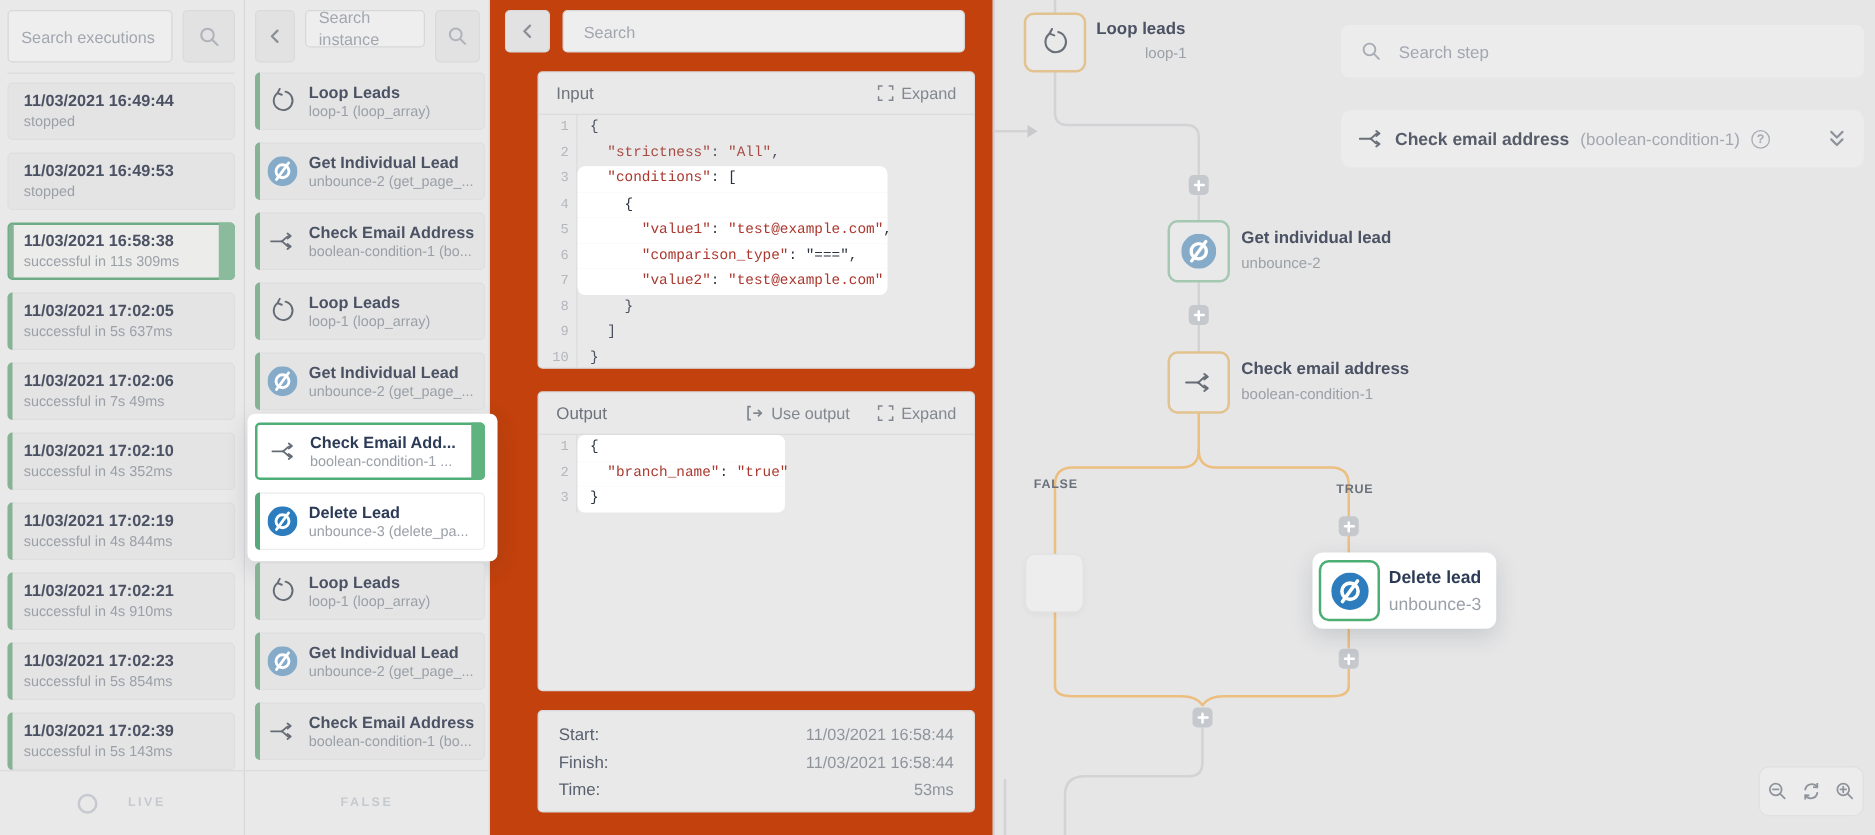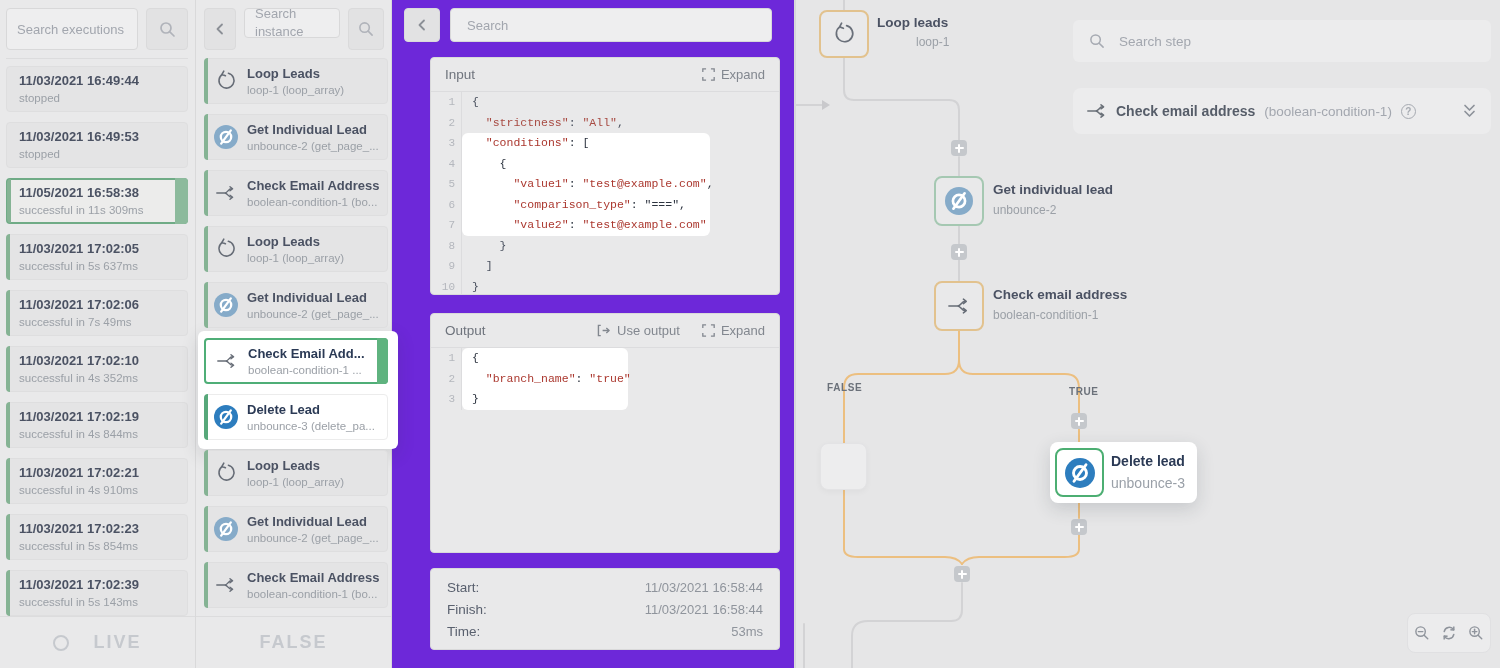--- a/index.html
+++ b/index.html
@@ -1,21 +1,21 @@
 <!DOCTYPE html>
 <html><head>
 <meta charset="utf-8">
 <style>
   html,body{margin:0;padding:0;background:#d7d7d8;}
   .app{position:relative;width:1500px;height:668px;background:#e7e7e8;overflow:hidden;
        font-family:"Liberation Sans",sans-serif;-webkit-font-smoothing:antialiased;}
   .col{position:absolute;top:0;height:668px;border-right:1px solid #d9d9da;box-sizing:border-box;}
   .col1{left:0;width:196px;background:#e9e9ea;}
   .col2{left:196px;width:196px;background:#e9e9ea;}
-  .col3{left:392px;width:403px;background:#6d28d9;}
+  .col3{left:392px;width:403px;background:#c2410c;}
   .canvas{position:absolute;left:795px;top:0;width:705px;height:668px;background:#e6e6e7;border-left:1px solid #d6d6d8;box-sizing:border-box;}
 
   
   .sinput{position:absolute;background:#eeeeef;border:1px solid #d8d8d9;border-radius:4px;box-sizing:border-box;
           font-family:"Liberation Sans",sans-serif;font-size:13px;color:#6d727c;padding:0 10px;outline:none;}
   .sinput::placeholder{color:#a2a6ae;}
   .sqbtn{position:absolute;background:#e2e2e3;border:1px solid #dadadb;border-radius:4px;box-sizing:border-box;
          display:flex;align-items:center;justify-content:center;color:#b0b3ba;cursor:pointer;}
   .divider{position:absolute;height:1px;background:#dcdcdd;}
 
@@ -44,21 +44,21 @@
   .step-card.bright .ub,.step-card.selbright .ub{color:#2d7dbe;}
   .step-card.bright .step-title,.step-card.selbright .step-title{color:#2b3a55;}
   .step-card.bright .lbar{background:#57a87a;}
   .step-card.selbright{border:2px solid #4fae77;}
   .step-card.selbright .rbar{position:absolute;right:-2px;top:-2px;bottom:-2px;width:11px;background:#5fb37f;border-radius:0 4px 4px 0;}
   .halo{position:absolute;left:198px;top:331px;width:200px;height:118px;background:#fff;border-radius:6px;
         box-shadow:0 6px 18px rgba(40,50,60,.14);z-index:3;}
 
   .panel-footer{position:absolute;left:0;right:0;bottom:0;height:51px;border-top:1px solid #dcdcdd;
                 display:flex;align-items:center;justify-content:center;gap:24px;color:#c6c9ce;
-                font-size:18px;font-weight:700;letter-spacing:2px;cursor:pointer;}
+                font-size:10px;font-weight:700;letter-spacing:2px;cursor:pointer;}
   .live-ring{width:12px;height:12px;border:2px solid #c6c9ce;border-radius:50%;}
 
   
   .panel{position:absolute;left:38px;width:350px;border:1px solid #d9d9da;border-radius:4px;background:#e9e9ea;box-sizing:border-box;overflow:hidden;}
   .panel-head{height:33px;border-bottom:1px solid #dcdcde;display:flex;align-items:center;padding:0 14px;
               font-size:13.5px;color:#6e737c;}
   .ph-actions{margin-left:auto;display:flex;align-items:center;gap:22px;}
   .ph-btn{display:flex;align-items:center;gap:6px;font-size:13px;color:#82878f;cursor:pointer;white-space:nowrap;}
   .code{font-family:"Liberation Mono","DejaVu Sans Mono",monospace;font-size:11.5px;overflow:hidden;}
   .code-line{display:flex;height:20.5px;line-height:20.5px;}
@@ -137,21 +137,21 @@
           <div class="exec-title">11/03/2021 16:49:44</div>
           <div class="exec-status">stopped</div>
         </div>
         <div class="exec-card stopped">
           <div class="exec-title">11/03/2021 16:49:53</div>
           <div class="exec-status">stopped</div>
         </div>
         <div class="exec-card sel">
           <span class="lbar"></span>
           <span class="rbar"></span>
-          <div class="exec-title">11/05/2021 16:58:38</div>
+          <div class="exec-title">11/03/2021 16:58:38</div>
           <div class="exec-status">successful in 11s 309ms</div>
         </div>
         <div class="exec-card">
           <span class="lbar"></span>
           <div class="exec-title">11/03/2021 17:02:05</div>
           <div class="exec-status">successful in 5s 637ms</div>
         </div>
         <div class="exec-card">
           <span class="lbar"></span>
           <div class="exec-title">11/03/2021 17:02:06</div>

